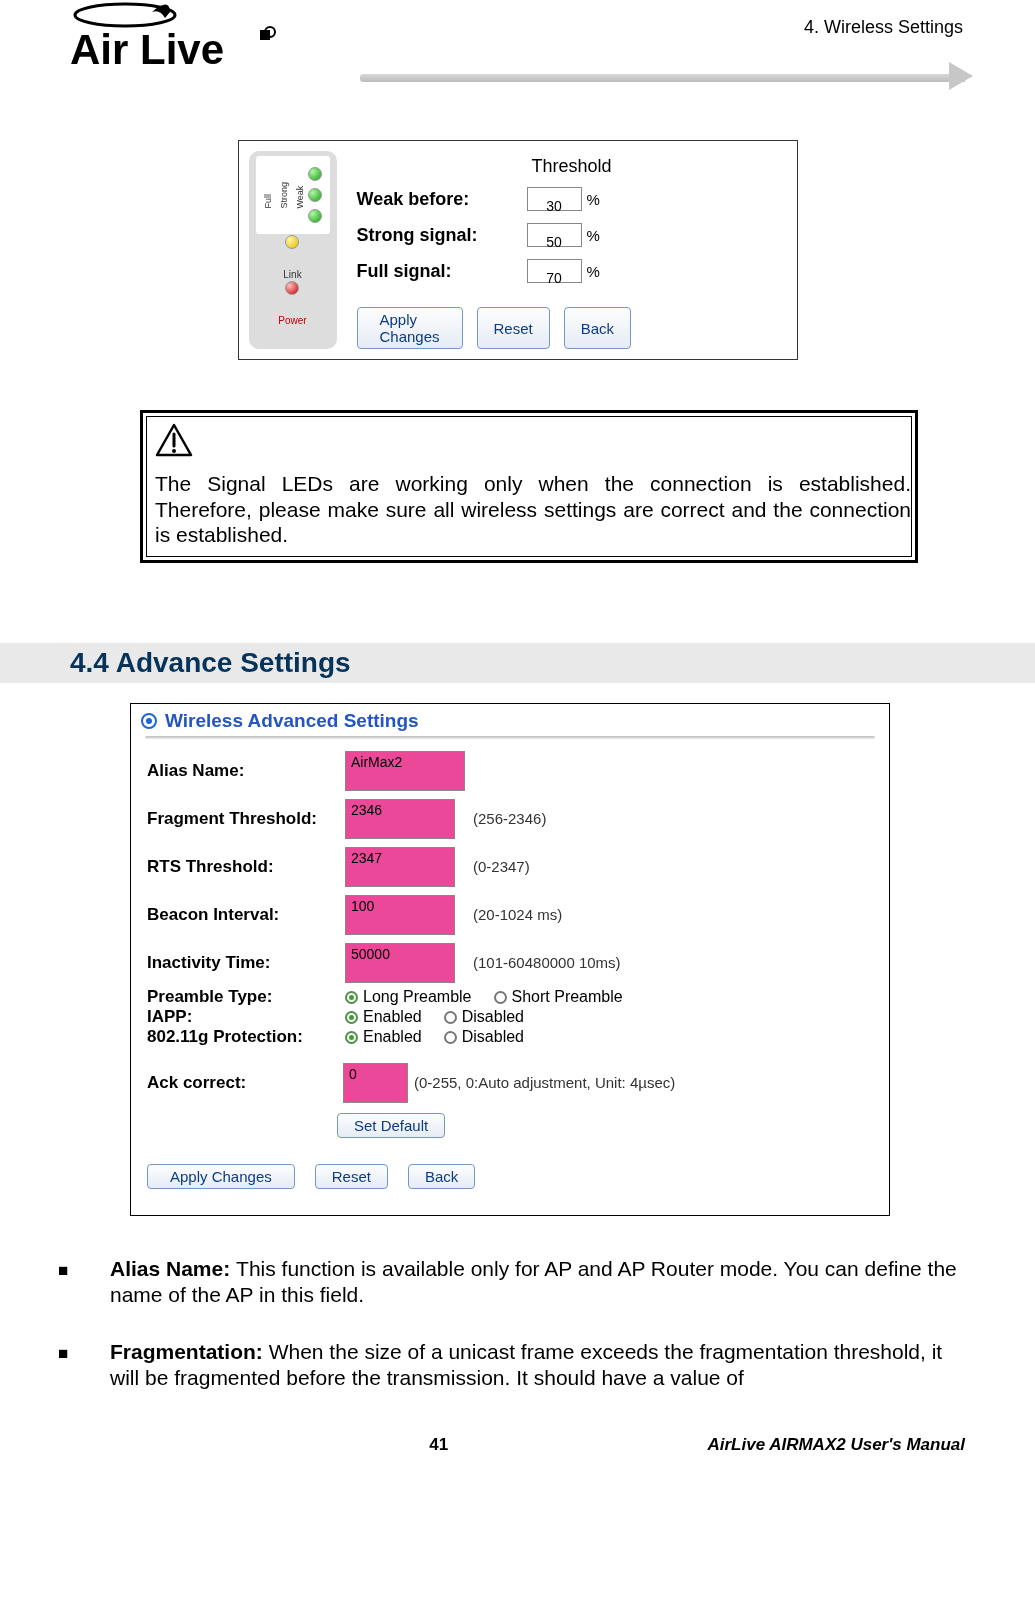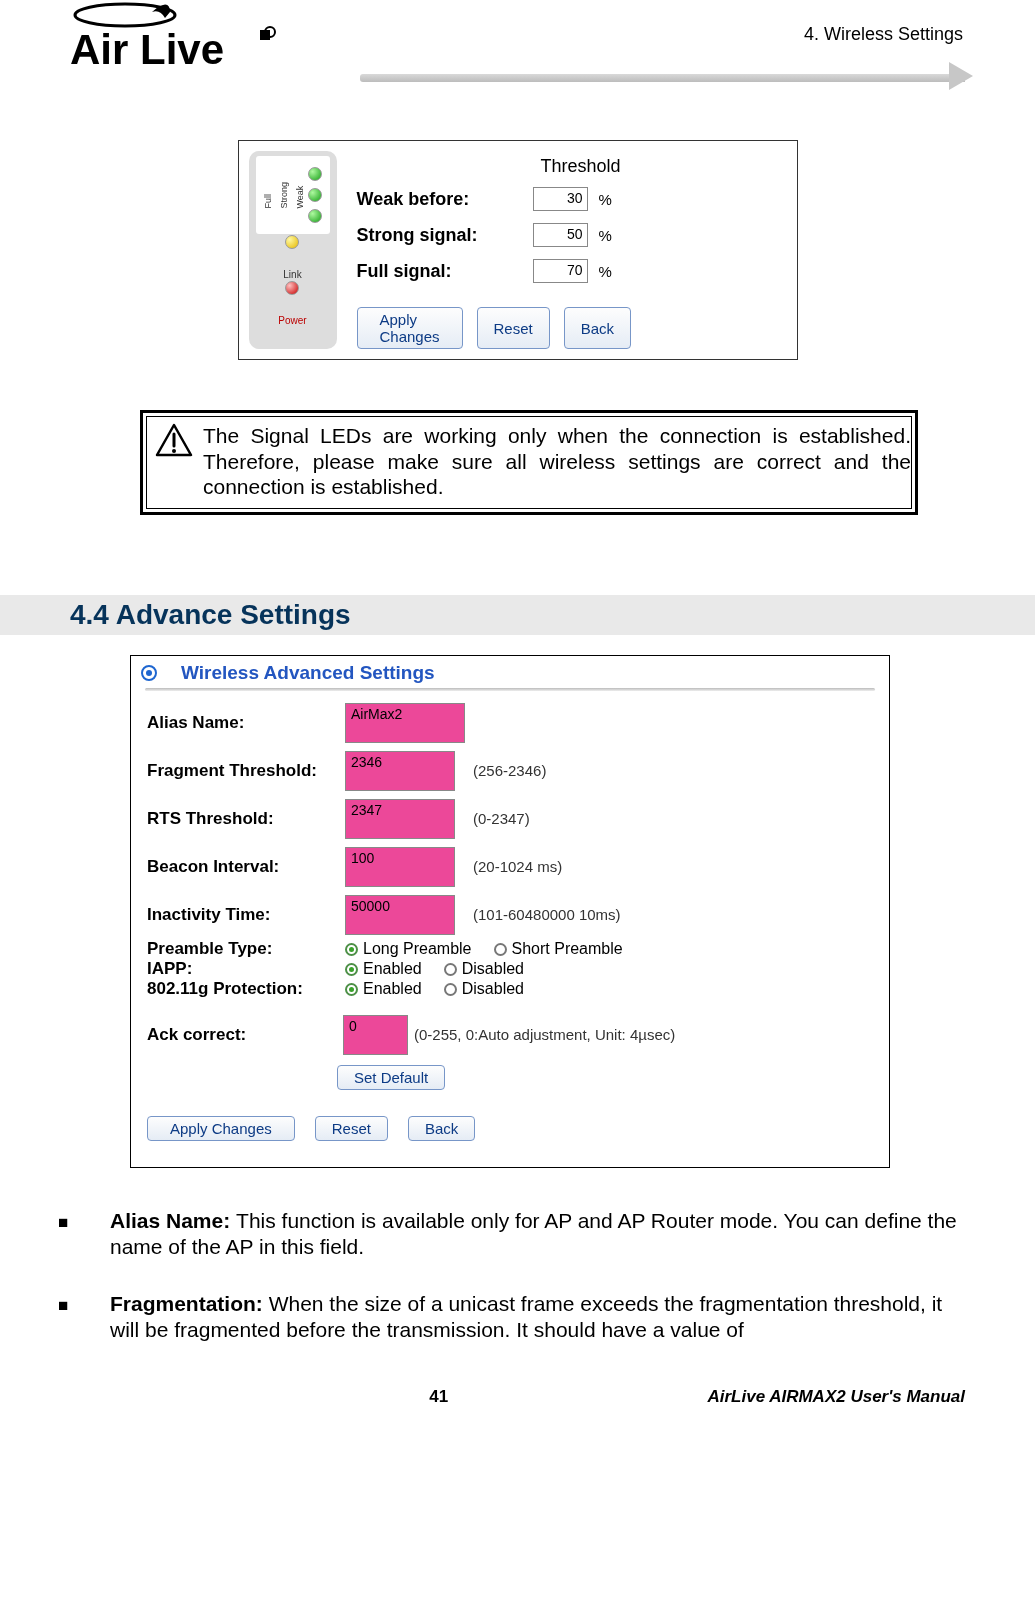--- a/index.html
+++ b/index.html
@@ -14,21 +14,21 @@
   .header {
     display: flex;
     justify-content: space-between;
     align-items: flex-start;
     height: 90px;
     position: relative;
   }
   .logo-wrap { padding-top: 2px; }
   .header-title {
     font-size: 18px;
-    padding-top: 24px;
+    padding-top: 17px;
     padding-right: 2px;
   }
   .header-line {
     position: absolute;
     left: 290px; right: 0; top: 74px;
     height: 8px;
     background: linear-gradient(to bottom, #d9d9d9, #bcbcbc);
     border-radius: 3px 0 0 3px;
   }
   .header-line::after {
@@ -89,30 +89,29 @@
   .led-red { background: radial-gradient(circle at 30% 30%, #ffc0c0, #c80000); }
   .led-row { display: flex; flex-direction: column; align-items: center; gap: 20px; }
   .led-caption { font-size: 10px; color: #333; }
   .led-caption.red { color: #b00; }
   .thresh-grid {
     flex: 1;
     display: grid;
     grid-template-columns: 170px 60px 30px;
     grid-template-rows: 30px 36px 36px 36px 60px;
     align-items: center;
-    column-gap: 6px;
   }
   .thresh-header { grid-column: 2 / span 2; text-align: center; font-size: 18px; }
   .thresh-label { font-weight: bold; font-size: 18px; }
   .thresh-input {
     width: 55px; height: 24px;
     border: 1px solid #888;
     background: #fff;
-    text-align: right;
-    padding: 2px 4px;
+    text-align: center;
+    padding: 10px 4px;
     font-size: 14px;
   }
   .unit { font-size: 15px; }
   .panel1-buttons { grid-column: 1 / -1; display: flex; gap: 14px; justify-content: flex-start; padding-left: 0; padding-top: 18px; }
   .btn {
     display: inline-flex;
     align-items: center;
     justify-content: center;
     padding: 3px 16px;
     font-size: 15px;
@@ -128,20 +127,21 @@
     margin: 50px auto 0 70px;
     border: 3px solid #000;
     padding: 3px;
   }
   .warn-inner {
     border: 1px solid #000;
     display: flex;
     align-items: flex-start;
     padding: 6px 0 8px 8px;
     gap: 10px;
+    flex-direction: column;
   }
   .warn-icon-cell { width: 44px; }
   .warn-text {
     font-size: 21px;
     line-height: 1.22;
     text-align: justify;
   }
   
   .sec-heading {
     margin: 80px -70px 20px -70px;
@@ -152,21 +152,21 @@
     color: #06335a;
   }
   
   .panel2 {
     width: 760px;
     margin: 0 auto 40px 60px;
     border: 1px solid #000;
     padding: 0;
   }
   .panel2-title-row {
-    display: flex; align-items: center; gap: 24px;
+    display: flex; align-items: center; gap: 8px;
     padding: 6px 10px 4px 10px;
   }
   .bullseye { width: 16px; height: 16px; display: inline-block; }
   .panel2-title { font-weight: bold; font-size: 19px; color: #2356c0; }
   .panel2-hr {
     margin: 0 14px 8px 14px;
     height: 3px;
     background: linear-gradient(#bbb, #eee);
     border-radius: 2px;
   }

